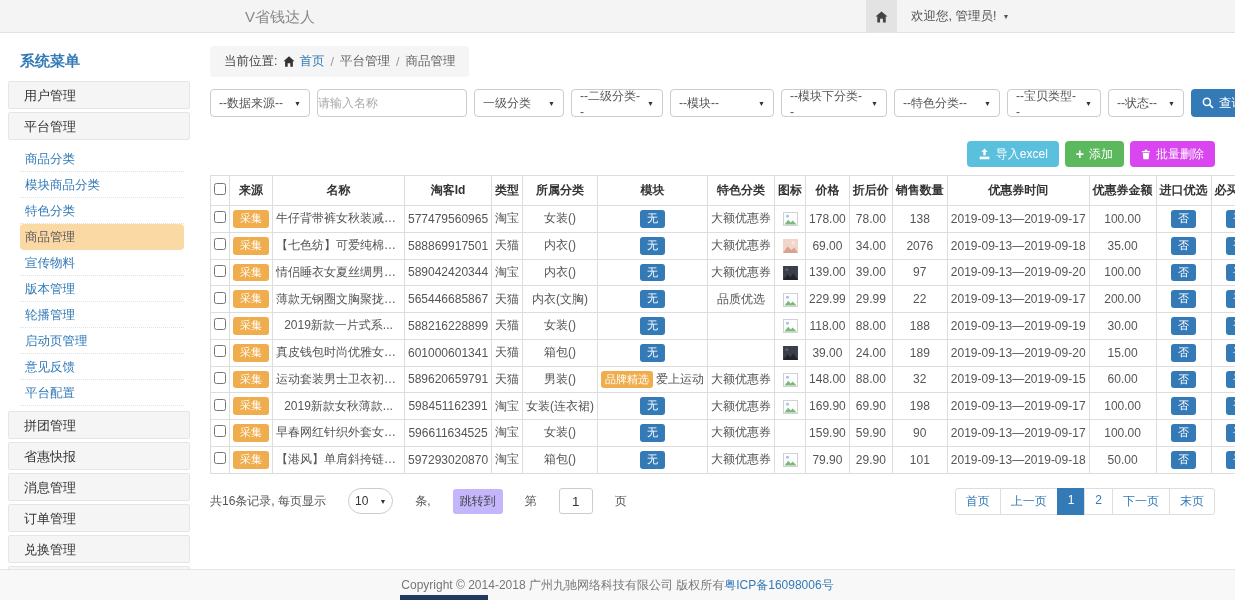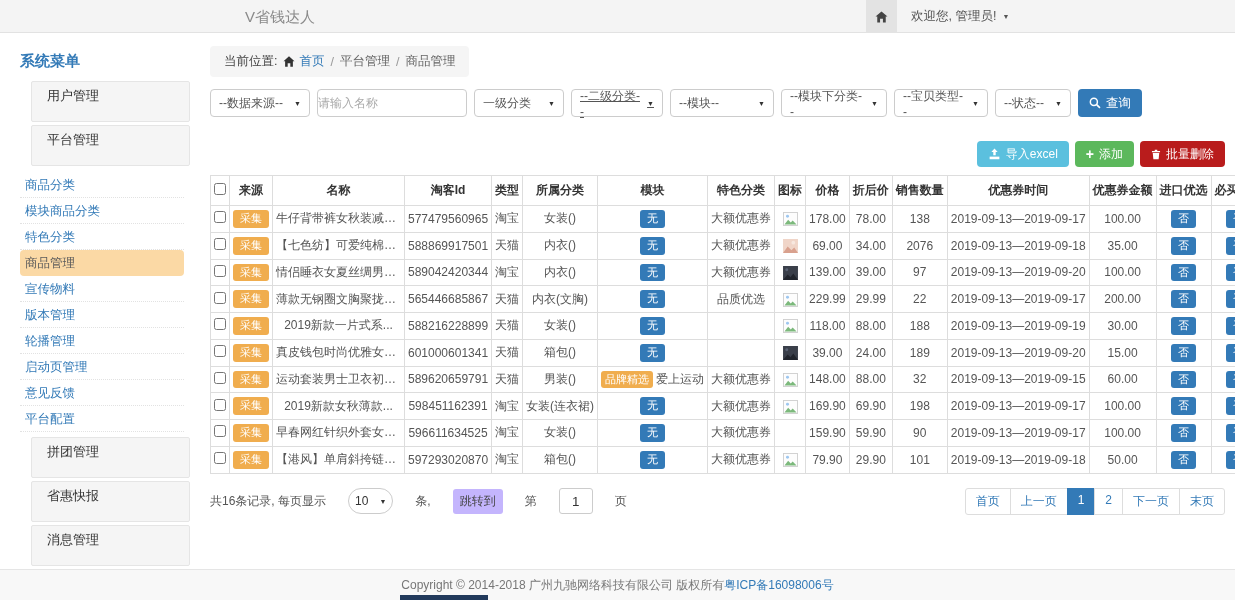--- a/index.html
+++ b/index.html
@@ -12,43 +12,43 @@
   
   .topbar { position:absolute; top:0; left:0; right:0; height:33px; background:#f4f4f4; border-bottom:1px solid #e2e2e2; }
   .topbar-title { position:absolute; left:245px; top:0; line-height:33px; font-size:15px; color:#8a8a8a; }
   .topbar-right { position:absolute; left:866px; top:0; height:33px; display:flex; align-items:center; }
   .home-btn { width:31px; height:33px; background:#e3e3e3; display:flex; align-items:center; justify-content:center; color:#444; cursor:pointer; }
   .welcome { margin-left:14px; color:#555; font-size:12.5px; display:flex; align-items:center; gap:6px; cursor:pointer; }
   .wcaret { font-size:7px; color:#555; }
   
   .sidebar { position:absolute; left:8px; top:40px; width:182px; bottom:0; overflow:hidden; }
   .sidebar-title { color:#337ab7; font-weight:bold; font-size:15px; padding:12px 0 10px 12px; }
-  .menu-top { height:41px; line-height:28px; background:#f5f5f5; border:1px solid #e5e5e5; border-radius:2px; margin-bottom:3px; padding-left:15px; font-size:13px; color:#333; cursor:pointer;margin-left:23px; }
+  .menu-top { height:28px; line-height:28px; background:#f5f5f5; border:1px solid #e5e5e5; border-radius:2px; margin-bottom:3px; padding-left:15px; font-size:13px; color:#333; cursor:pointer; }
   .submenu { padding:3px 6px 5px 12px; }
   .menu-sub { height:26px; line-height:26px; padding-left:5px; color:#337ab7; font-size:12.5px; border-bottom:1px dotted #e2e2e2; cursor:pointer; }
   .menu-sub.active { background:#fbd9a5; border-radius:4px; color:#5b5b5b; border-bottom-color:transparent; }
   
-  .main { position:absolute; left:210px; right:10px; top:40px; }
+  .main { position:absolute; left:210px; right:20px; top:40px; }
   .breadcrumb { display:inline-flex; align-items:center; background:#f5f5f5; border-radius:4px; padding:7px 14px; font-size:12.5px; color:#444; margin-top:6px; }
   .bc-home { color:#337ab7; display:inline-flex; align-items:center; gap:4px; cursor:pointer; }
   .bc-home .hico { color:#333; display:inline-flex; }
   .bc-label { margin-right:6px; }
   .bc-sep { color:#999; padding:0 6px; }
   .bc-muted { color:#666; }
   
   .filters { display:flex; align-items:center; gap:7px; margin-top:12px; }
   .fselect { height:28px; border:1px solid #ccc; border-radius:4px; background:#fff; display:inline-flex; align-items:center; justify-content:space-between; padding:0 8px; color:#555; cursor:pointer; flex:none; }
   .fcaret { font-size:7px; color:#333; margin-left:6px; }
   .ftext { height:28px; width:150px; border:1px solid #ccc; border-radius:4px; padding:0 0; font-size:12px; color:#333; outline:none; flex:none; }
   .ftext::placeholder { color:#aaa; }
   .btn { height:28px; border:none; border-radius:4px; color:#fff; font-size:12.5px; display:inline-flex; align-items:center; gap:5px; padding:0 11px; cursor:pointer; flex:none; }
   .btn-primary { background:#337ab7; }
   .btn-info { background:#5bc0de; }
   .btn-success { background:#5cb85c; }
-  .btn-danger { background:#b91c1c;font-family:Liberation Serif, serif; }
+  .btn-danger { background:#d946ef;font-family:Liberation Serif, serif; }
   .plus-ico { font-size:14px; font-weight:bold; line-height:1; }
   
   .actions { margin-top:24px; display:flex; justify-content:flex-end; gap:6px; }
   .actions .btn { height:26px; font-size:12px; }
   
   table#grid { width:100%; border-collapse:collapse; margin-top:8px; }
   #grid th, #grid td { border:1px solid #ddd; text-align:center; padding:4px 3px; white-space:nowrap; overflow:hidden; }
   #grid th { color:#333; font-weight:bold; font-size:12px; padding:6px 3px; }
   #grid td { color:#555; font-size:12px; }
   .name-cell { max-width:132px; text-overflow:ellipsis; }
@@ -142,30 +142,34 @@
   <div class="filters" id="filters">
     <div class="fselect" style="width: 100px;">
         <span class="fval">--数据来源--</span>
         <span class="fcaret">▼</span>
       </div>
       <input class="ftext" type="text" placeholder="请输入名称" style="">
       <div class="fselect" style="width: 90px;">
         <span class="fval">一级分类</span>
         <span class="fcaret">▼</span>
       </div>
-      <div class="fselect" style="width: 92px; text-decoration: underline;">
+      <div class="fselect" style="width: 92px;">
         <span class="fval">--二级分类--</span>
         <span class="fcaret">▼</span>
       </div>
       <div class="fselect" style="width: 104px;">
         <span class="fval">--模块--</span>
         <span class="fcaret">▼</span>
       </div>
       <div class="fselect" style="width: 106px;">
         <span class="fval">--模块下分类--</span>
+        <span class="fcaret">▼</span>
+      </div>
+      <div class="fselect" style="width: 106px;">
+        <span class="fval">--特色分类--</span>
         <span class="fcaret">▼</span>
       </div>
       <div class="fselect" style="width: 94px;">
         <span class="fval">--宝贝类型--</span>
         <span class="fcaret">▼</span>
       </div>
       <div class="fselect" style="width: 76px;">
         <span class="fval">--状态--</span>
         <span class="fcaret">▼</span>
       </div>

